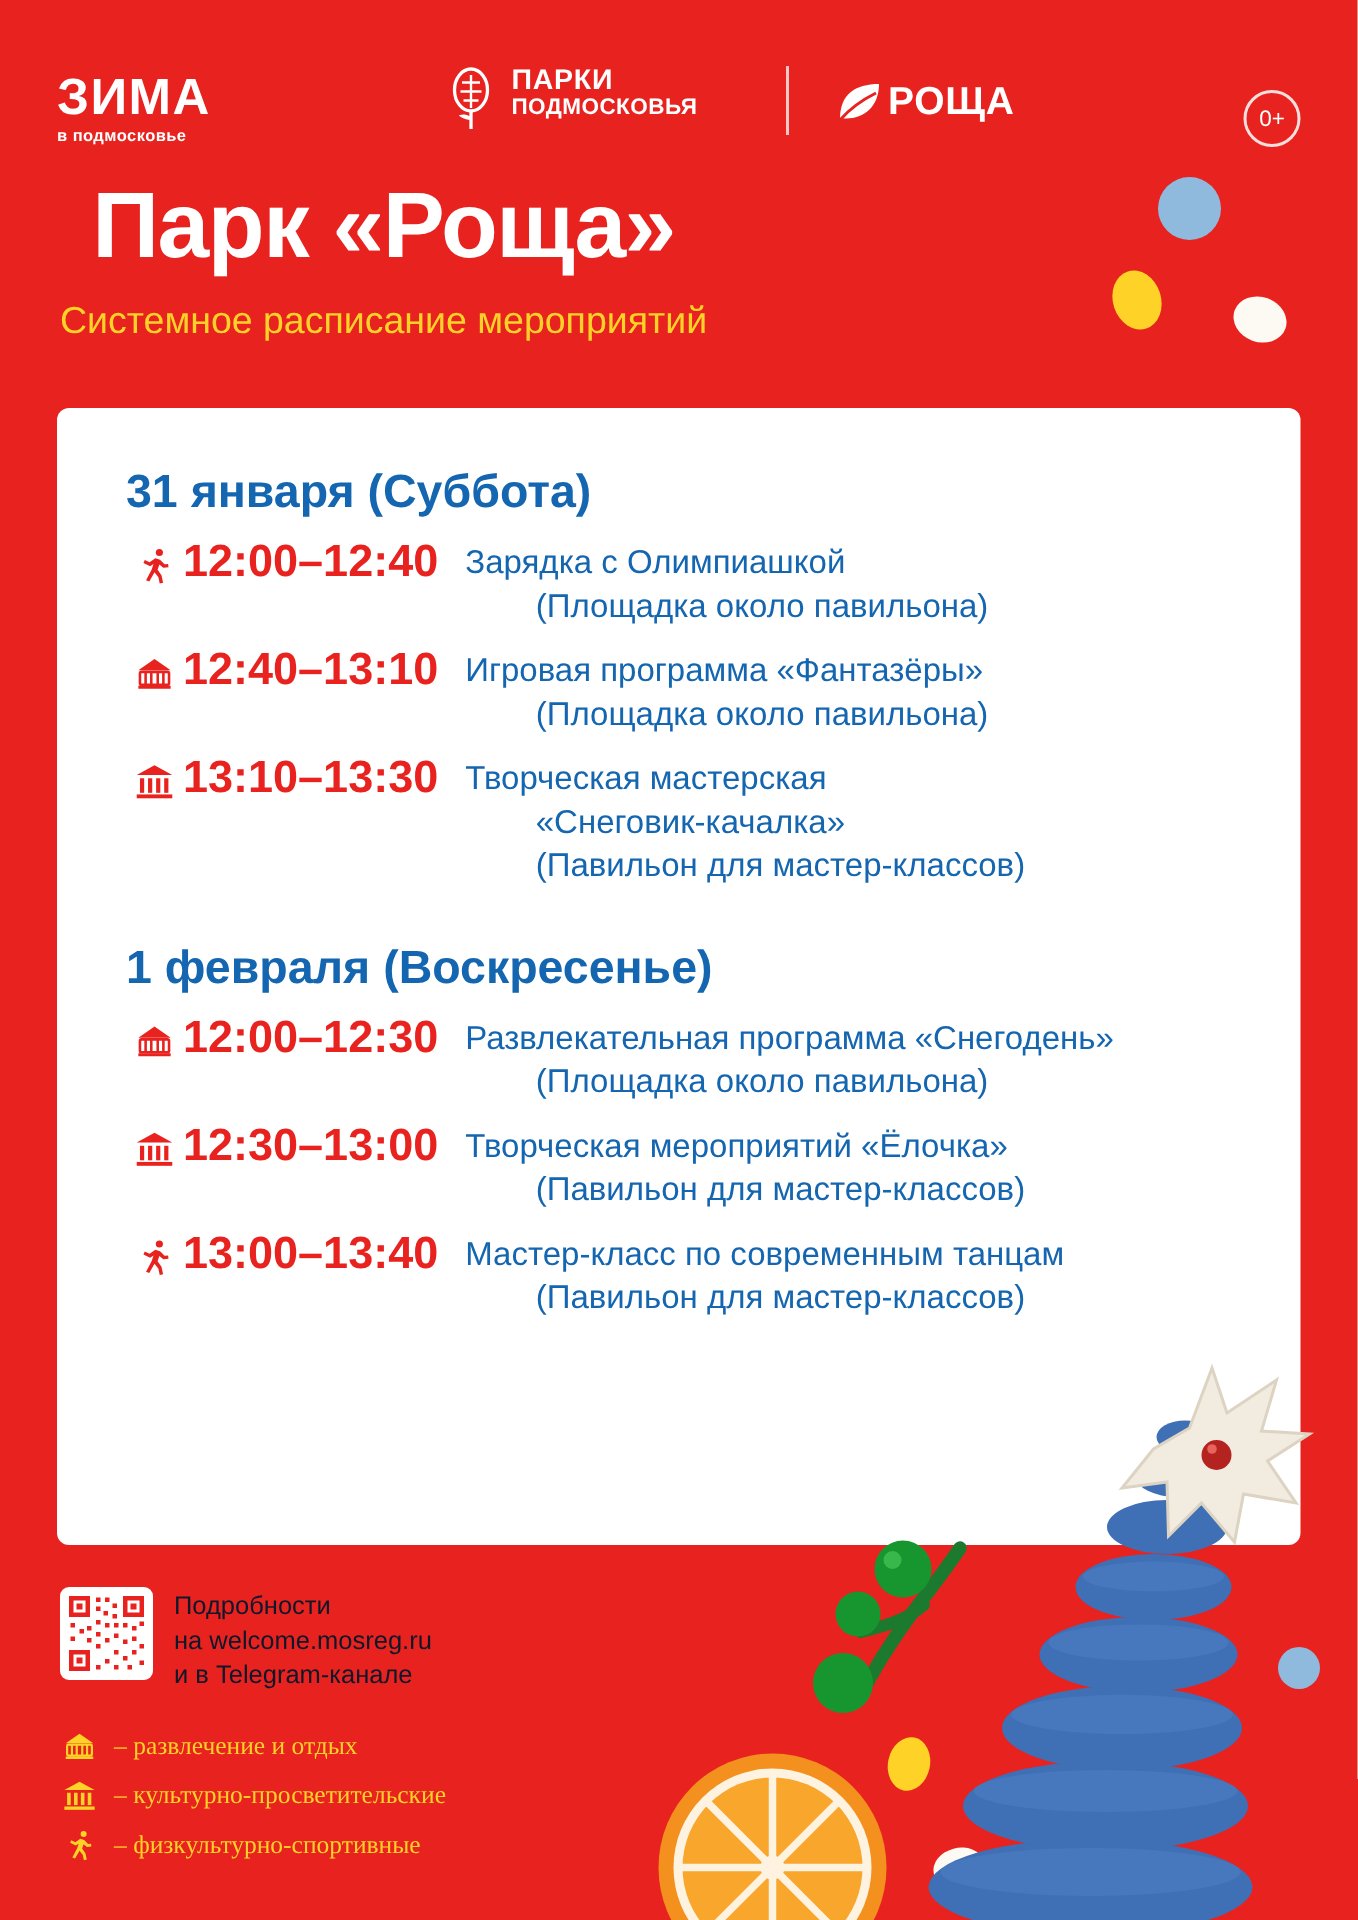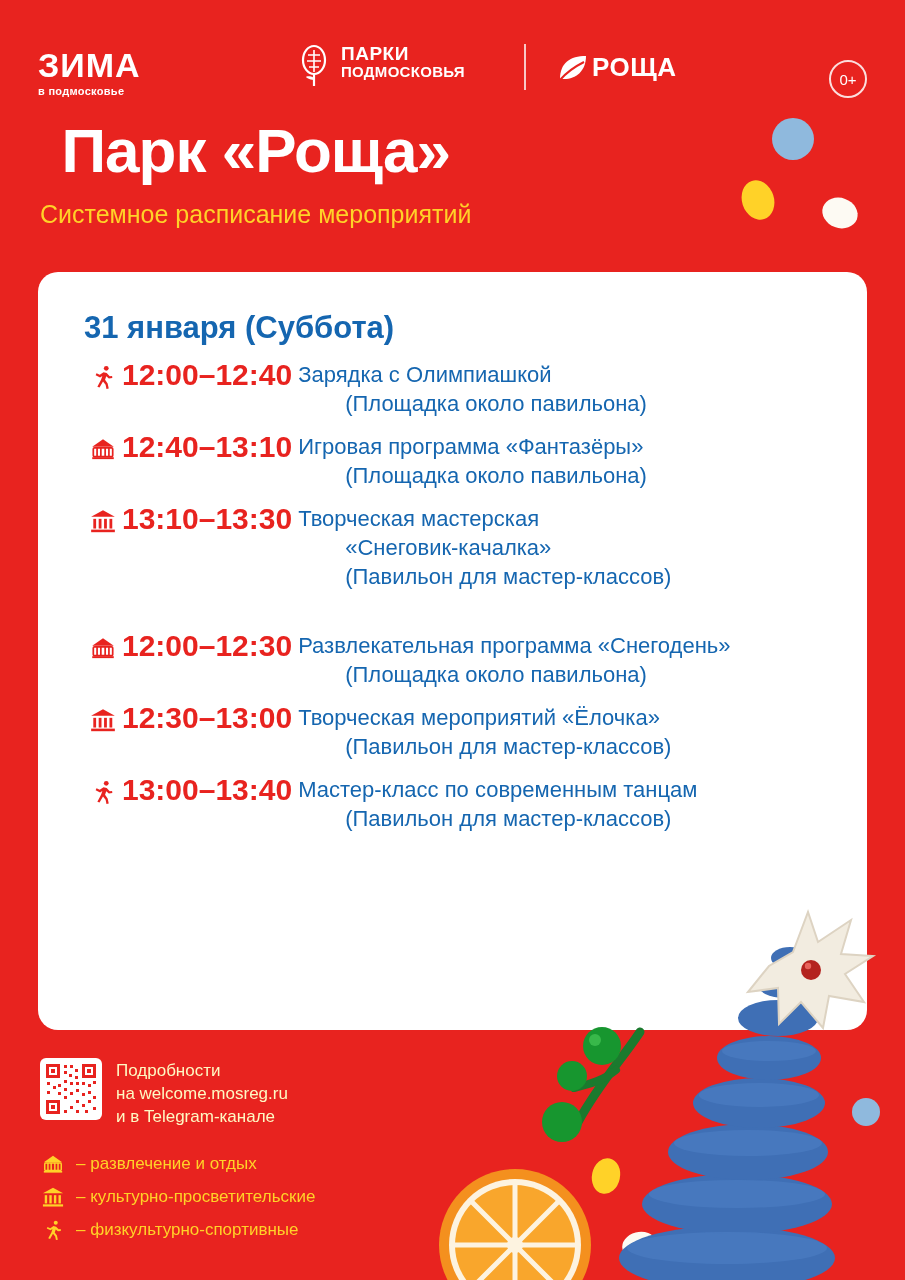--- a/index.html
+++ b/index.html
@@ -69,54 +69,54 @@
     color: #ffffff; font-size: 62px; font-weight: bold; letter-spacing: -1px; line-height: 1; text-align: center;
   }
   .subtitle {
     color: #ffd228; font-size: 25px; margin-top: 18px;
   }
 
   
   .card {
     position: absolute; left: 38px; top: 272px;
     width: 829px; height: 758px;
-    background: #ffffff; border-radius: 20px;
+    background: #ffffff; border-radius: 8px;
     padding: 38px 46px 0 46px;
   }
   .day-title {
     color: #1566b0; font-size: 31px; font-weight: bold; margin-bottom: 8px;
   }
   .day-block + .day-block { margin-top: 36px; }
   .event {
     display: flex; align-items: flex-start; margin-top: 10px;
   }
   .ev-icon {
     width: 38px; min-width: 38px; height: 38px;
     display: flex; align-items: center; justify-content: center;
     margin-top: 2px;
   }
   .ev-time {
     color: #e8231f; font-size: 30px; font-weight: bold;
-    white-space: nowrap; margin-right: 6px; line-height: 1.25;
+    white-space: nowrap; margin-right: 18px; line-height: 1.25;
   }
   .ev-text { color: #1566b0; font-size: 22px; line-height: 1.32; padding-top: 4px; }
   .ev-text .place { display: block; margin-left: 47px; }
 
   
   .footer { position: absolute; left: 40px; top: 1058px; }
   .qr-row { display: flex; align-items: flex-start; gap: 14px; }
   .qr {
     width: 62px; height: 62px; background: #fff; border-radius: 6px; padding: 4px;
   }
   .qr svg { display: block; }
-  .qr-text { color: #fef9c3; font-size: 17px; line-height: 1.35; padding-top: 2px; }
+  .qr-text { color: #0f172a; font-size: 17px; line-height: 1.35; padding-top: 2px; }
   .legend { margin-top: 22px; }
   .legend-row { display: flex; align-items: center; gap: 10px; margin-bottom: 7px; }
   .legend-row .lg-icon { width: 26px; height: 26px; display: flex; align-items: center; justify-content: center; }
-  .legend-row .lg-text { color: #ffd228; font-size: 17px; }
+  .legend-row .lg-text { color: #ffd228; font-size: 17px; font-family: Liberation Serif, serif; }
 
   
   .art { position: absolute; pointer-events: none; }
   .art-hat { right: -10px; bottom: 0px; width: 300px; height: 420px; }
   .art-tree { left: 520px; bottom: 108px; width: 160px; height: 150px; }
   .art-orange { left: 430px; bottom: -40px; width: 170px; height: 170px; }
 </style>
 </head>
 <body>
 
@@ -218,20 +218,21 @@
       <span class="ev-time">13:10–13:30</span>
       <span class="ev-text">
         <span>Творческая мастерская</span>
         <span class="place">«Снеговик-качалка»</span>
         <span class="place">(Павильон для мастер-классов)</span>
       </span>
     </div>
   </div>
 
   <div class="day-block">
+    <div class="day-title">1 февраля (Воскресенье)</div>
 
     <div class="event">
       <span class="ev-icon">
         <svg viewBox="0 0 26 24" width="28" height="26" fill="none" stroke="#e8231f" stroke-width="1.6">
           <path d="M3 10 L13 3 L23 10 Z" fill="#e8231f" stroke="none"></path>
           <rect x="4" y="11" width="18" height="8" rx="1"></rect>
           <path d="M7.5 11 L7.5 19 M11 11 L11 19 M15 11 L15 19 M18.5 11 L18.5 19"></path>
           <path d="M3 20.5 L23 20.5" stroke-width="1.8"></path>
         </svg>
       </span>

